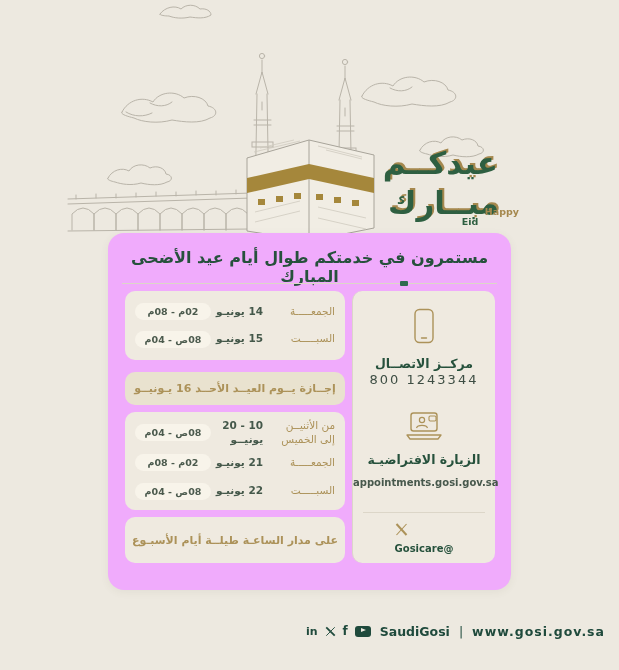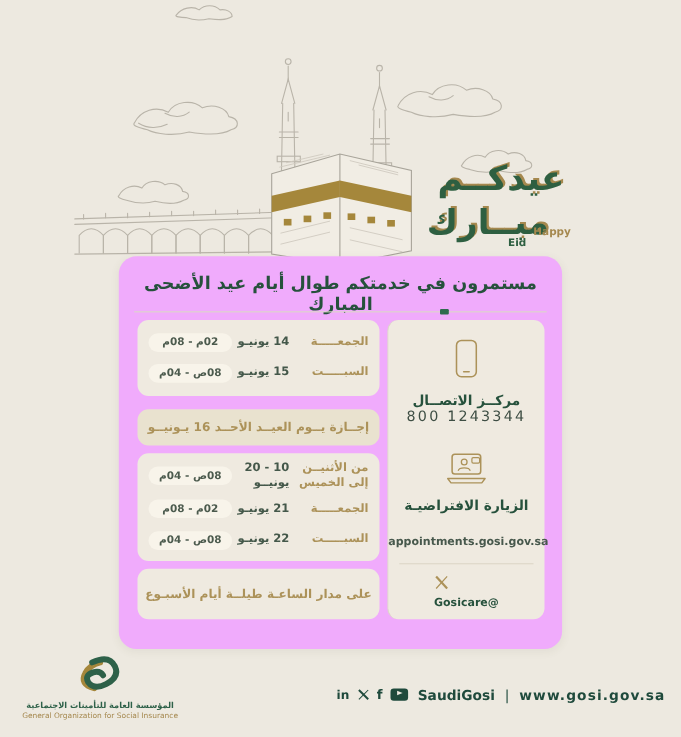--- a/index.html
+++ b/index.html
@@ -3,21 +3,21 @@
 <meta charset="utf-8">
 <style>
   html,body{margin:0;padding:0;}
   body{width:619px;height:670px;overflow:hidden;background:#EDE9E0;
        font-family:"DejaVu Sans",sans-serif;}
   .stage{position:relative;width:619px;height:670px;background:#EDE9E0;}
 
   
   .hero{position:absolute;top:0;left:0;width:619px;height:248px;}
   .hero svg{position:absolute;top:0;left:0;}
-  .cal1{position:absolute;top:148px;right:106px;font-size:31px;font-weight:bold;
+  .cal1{position:absolute;top:148px;right:121px;font-size:31px;font-weight:bold;
         color:#2E5F41;direction:rtl;line-height:1;text-shadow:2px -2px 0 #A5884E;}
   .cal2{position:absolute;top:188px;right:120px;font-size:31px;font-weight:bold;
         color:#2E5F41;direction:rtl;line-height:1;text-shadow:2px -2px 0 #A5884E;}
   .happy-eid{position:absolute;top:207px;right:100px;line-height:1.05;
              font-size:9.5px;font-weight:bold;text-align:left;}
   .happy-eid .happy{color:#A5884E;display:block;margin-left:23px;}
   .happy-eid .eid{color:#2E5F41;display:block;}
 
   
   .card{position:absolute;top:233px;left:108px;width:403px;height:357px;
@@ -34,35 +34,35 @@
   
   .schedule{width:220px;margin-right:7px;direction:rtl;}
   .panel{background:#EFEAE0;border-radius:10px;box-sizing:border-box;}
   .panel-a{height:69px;padding:7px 10px;display:flex;flex-direction:column;justify-content:space-around;}
   .banner{margin-top:12px;height:33px;display:flex;align-items:center;justify-content:center;
           background:#E9E2CF;border-radius:10px;color:#AC9259;font-weight:bold;font-size:11px;}
   .panel-b{margin-top:7px;height:98px;padding:7px 10px;display:flex;flex-direction:column;justify-content:space-between;}
   .panel-c{margin-top:7px;height:46px;display:flex;align-items:center;justify-content:center;
            color:#AC9259;font-weight:bold;font-size:11px;}
   .s-row{display:flex;align-items:center;justify-content:space-between;min-height:24px;}
-  .s-day{width:80px;color:#AC9259;font-size:10.5px;font-weight:bold;
+  .s-day{width:80px;color:#AC9259;font-size:10.5px;font-weight:normal;
          white-space:pre-line;line-height:1.3;}
   .s-date{width:58px;color:#44584A;font-size:10.5px;font-weight:bold;
           white-space:pre-line;line-height:1.3;text-align:right;}
   .s-pill{min-width:62px;text-align:center;background:#F8F4EA;border-radius:11px;
           padding:3px 7px;font-size:9.5px;font-weight:bold;color:#4B5A4D;white-space:nowrap;}
 
   
   .contact{width:142px;background:#EFEAE0;border-left:1px solid #DCD6C8;
            border-radius:10px;position:relative;text-align:center;}
   .c-sec1{margin-top:17px;}
   .c-sec2{margin-top:24px;}
   .c-label{margin-top:7px;font-size:12.5px;font-weight:bold;color:#26513C;direction:rtl;}
   .c-number{margin-top:1px;font-size:13px;color:#3E4E44;letter-spacing:2px;direction:ltr;}
-  .c-url{margin-top:20px;font-size:10px;font-weight:bold;color:#47584C;direction:ltr;}
+  .c-url{margin-top:10px;font-size:10px;font-weight:bold;color:#47584C;direction:ltr;}
   .contact-divider{position:absolute;top:221px;left:10px;right:10px;height:1px;background:#DCD6C8;}
   .social{position:absolute;top:230px;left:0;width:100%;display:flex;
           justify-content:center;gap:24px;direction:rtl;}
   .social-item{text-align:left;}
   .social-label{margin-top:3px;font-size:10px;font-weight:bold;color:#26513C;}
 
   
   .footer-logo{position:absolute;left:15px;top:595px;width:152px;text-align:center;}
   .org-ar{font-size:7.5px;font-weight:bold;color:#2E6149;direction:rtl;margin-top:2px;}
   .org-en{font-size:6.8px;color:#A5884E;margin-top:1px;}
@@ -227,28 +227,20 @@
               <path d="M1.5,1 L11.5,12" stroke="#AC9259" stroke-width="2"></path>
               <path d="M11.5,1 L1.5,12" stroke="#AC9259" stroke-width="1.1"></path>
             </svg>
             <div class="social-label">@Gosicare</div>
           </div>
         </div>
       </div>
     </div>
   </div>
 
-  <div class="footer-logo">
-    <svg width="66" height="36" viewBox="0 0 72 40">
-      <path d="M30,34 q-15,-4 -9,-15 q4,-8 15,-11" fill="none" stroke="#A5873B" stroke-width="6" stroke-linecap="round"></path>
-      <path d="M28,8 q17,-8 23,4 q5,11 -9,18 q-12,6 -18,-2 q-4,-7 5,-10 q7,-2 10,3" fill="none" stroke="#2E6149" stroke-width="6" stroke-linecap="round"></path>
-    </svg>
-    <div class="org-ar">المؤسسة العامة للتأمينات الاجتماعية</div>
-    <div class="org-en">General Organization for Social Insurance</div>
-  </div>
 
   <div class="footer-right">
     <span class="f-icons">
       <span class="f-in">in</span>
       <svg width="11" height="11" viewBox="0 0 13 13">
         <path d="M1.5,1.5 L11.5,11.5" stroke="#1F4A3C" stroke-width="2.1"></path>
         <path d="M11.5,1.5 L1.5,11.5" stroke="#1F4A3C" stroke-width="1.1"></path>
       </svg>
       <span class="f-f">f</span>
       <span class="f-yt"></span>

